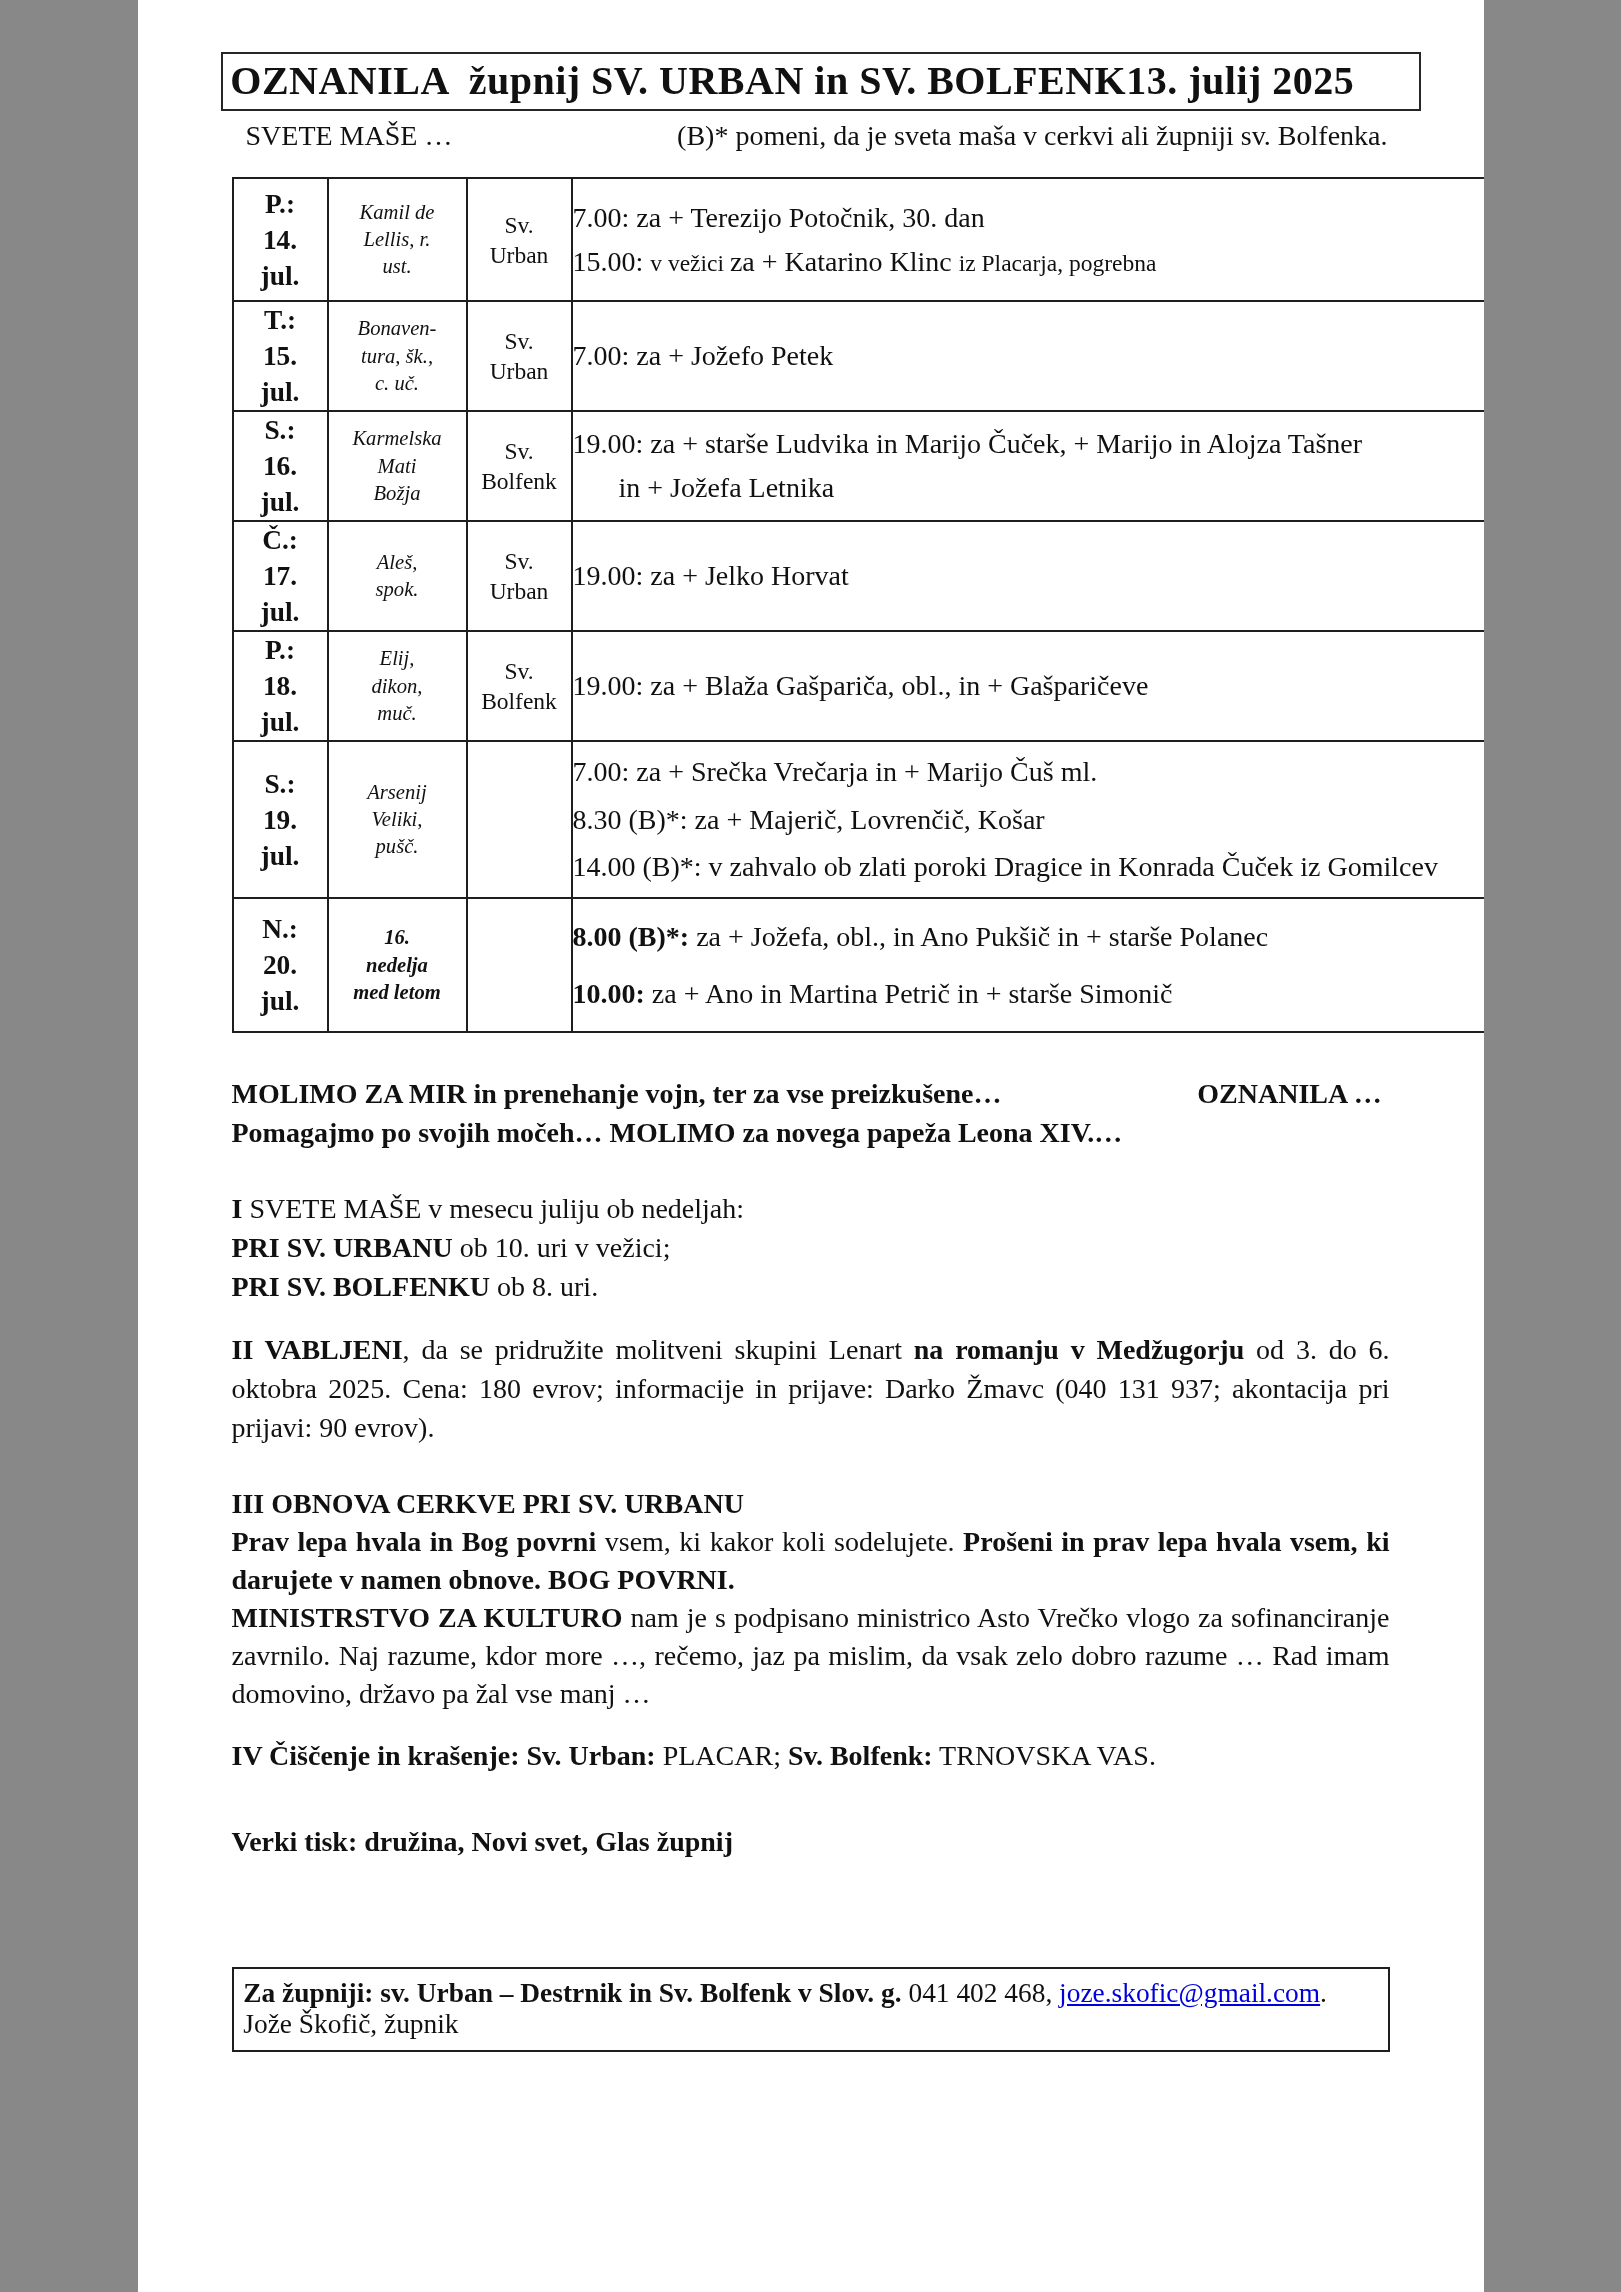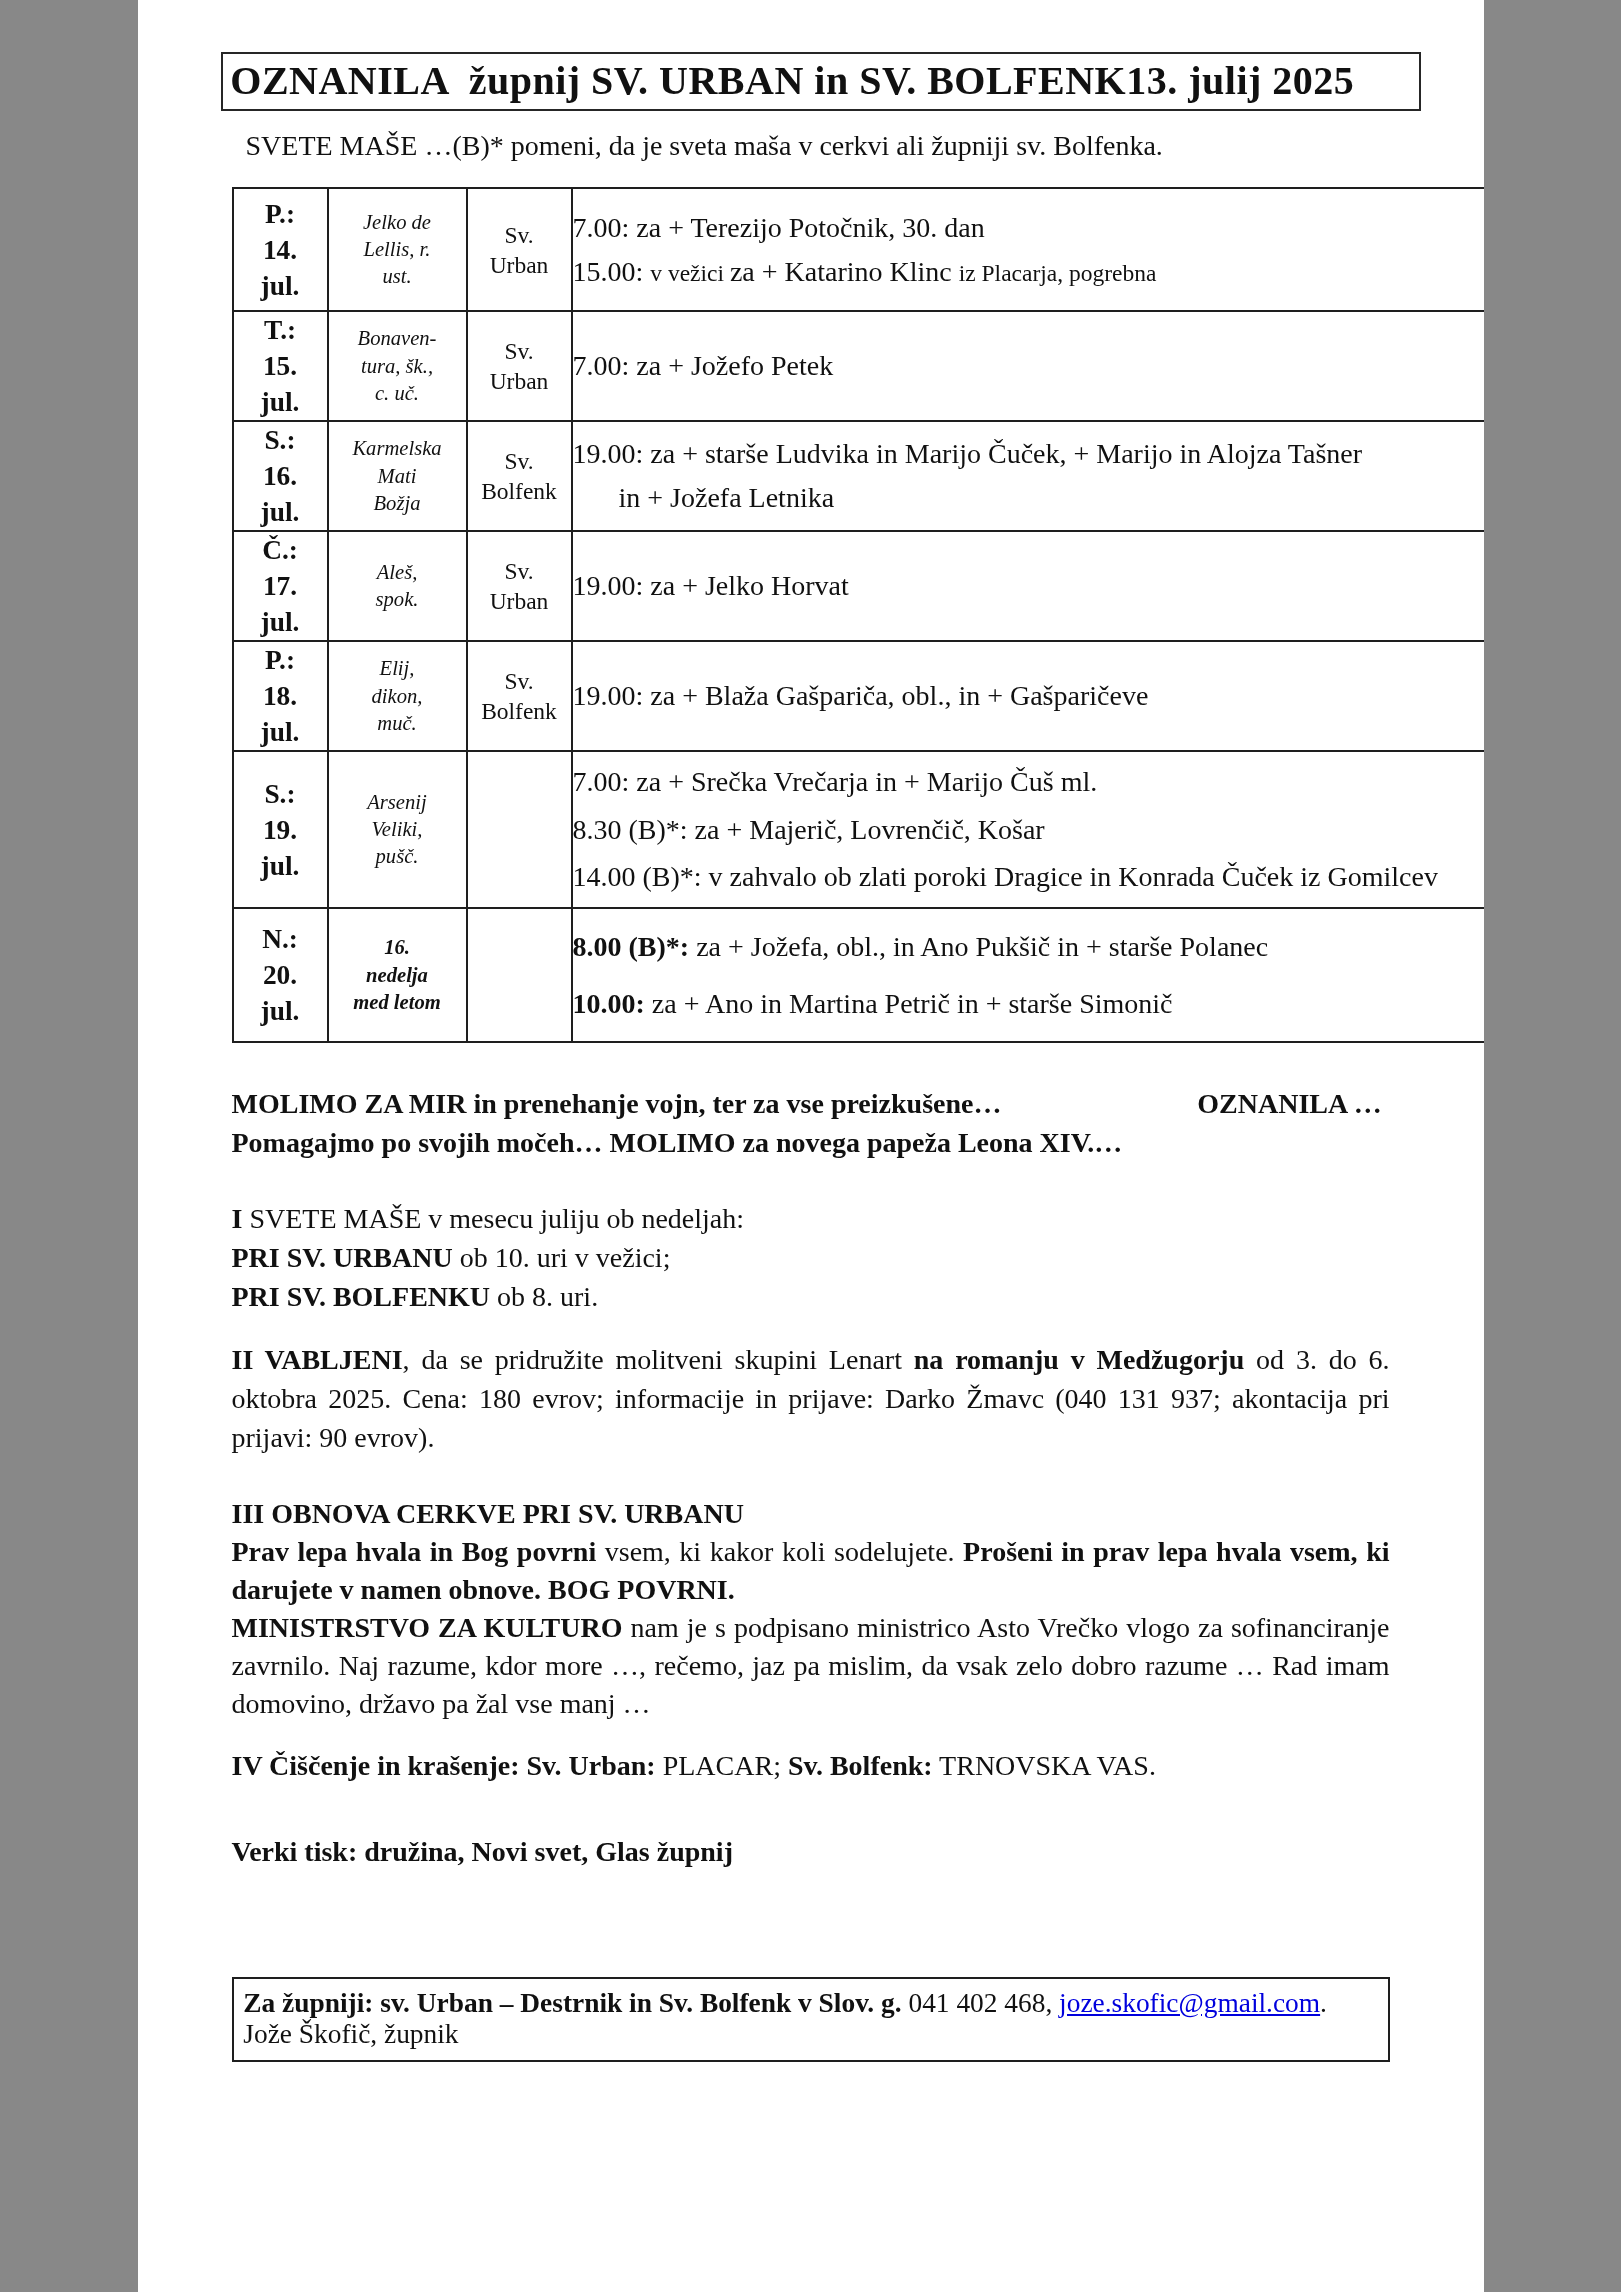--- a/index.html
+++ b/index.html
@@ -13,21 +13,21 @@
   .sm{font-size:23.5px;}
   
   .title-box{
     margin:0 63px 0 83px;border:2.9px solid #262626;
     display:flex;justify-content:space-between;align-items:center;
     padding:2.9px 78px 4.9px 7.8px;
   }
   .title-box .t{font-size:40px;font-weight:bold;white-space:pre;letter-spacing:0.5px;}
   
   .subheader{
-    margin:19px 96px 0 108px;display:flex;justify-content:flex-start;
+    margin:9px 96px 0 108px;display:flex;justify-content:space-between;
     font-size:28px;
   }
   
   table.mass{
     margin:25.5px 0 0 94px;border-collapse:collapse;table-layout:fixed;
     width:1433px;border:2.9px solid #1e1e1e;
   }
   table.mass td{border:2px solid #1e1e1e;vertical-align:middle;padding:0;}
   col.c1{width:95px;}col.c2{width:139px;}col.c3{width:105px;}
   tr:nth-of-type(1){height:123px;}
@@ -86,21 +86,21 @@
         <col>
       </colgroup>
     <tbody>
         <tr>
           <td class="day">
             <div>P.:</div>
             <div>14.</div>
             <div>jul.</div>
           </td>
           <td class="saint">
-            <div>Jelko de</div>
+            <div>Kamil de</div>
             <div>Lellis, r.</div>
             <div>ust.</div>
           </td>
           <td class="church">
             <div>Sv.</div>
             <div>Urban</div>
           </td>
           <td class="mass-cell">
             <div class="mass-line"><span>7.00: za + Terezijo Potočnik, 30. dan</span></div>
             <div class="mass-line"><span>15.00: </span><span class="sm">v vežici </span><span>za + Katarino Klinc </span><span class="sm">iz Placarja, pogrebna</span></div>

